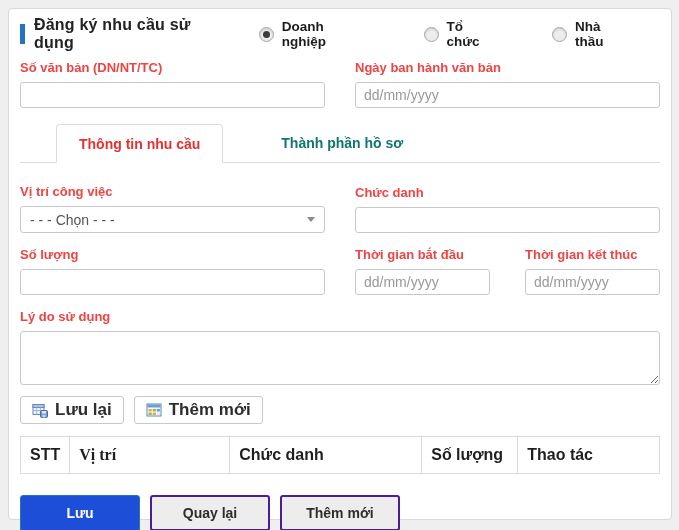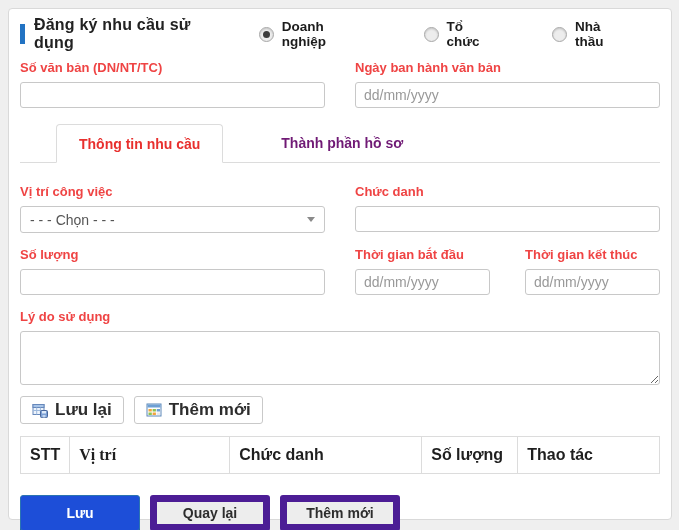--- a/index.html
+++ b/index.html
@@ -34,42 +34,42 @@
   }
   .text-input, .date-input { height:26px; width:100%; padding:0 8px; }
   .date-input::placeholder, .text-input::placeholder { color:#999; opacity:1; }
   .row2 { display:flex; margin-top:15px; }
   .col-l { width:305px; margin-right:30px; }
   .col-r { width:305px; }
   
   .tabs { display:flex; margin-top:16px; border-bottom:1px solid #dcdcdc; }
   .tab { padding:11px 22px 10px 22px; font-size:14px; font-weight:bold; cursor:pointer;margin-left:36px; }
   .tab.active { color:#e8302e; background:#fff; border:1px solid #dcdcdc; border-bottom:1px solid #fff; margin-bottom:-1px; border-radius:4px 4px 0 0; }
-  .tab.inactive { color:#701a75; }
+  .tab.inactive { color:#0f766e; }
   .tab-content { padding-top:21px; }
   
   .fake-select { height:27px; width:100%; display:flex; align-items:center; justify-content:space-between; padding:0 9px; cursor:pointer; }
   .caret-down { width:0; height:0; border-left:4px solid transparent; border-right:4px solid transparent; border-top:5px solid #8a8a8a; }
   
   .row3 { display:flex; margin-top:14px; }
   .c1 { width:305px; margin-right:30px; }
   .c2 { width:135px; margin-right:35px; }
   .c3 { width:135px; }
   .row-full { margin-top:14px; }
   .textarea { width:640px; height:54px; resize:both; padding:4px 8px; display:block; }
   
   .inline-btn-row { display:flex; gap:10px; margin-top:11px; }
   .btn-inline { display:inline-flex; align-items:center; gap:7px; height:28px; padding:0 11px; background:#fff; border:1px solid #c9c9c9; border-radius:3px; font-family:inherit; font-size:17px; font-weight:bold; color:#2d2d2d; cursor:pointer; }
   
   .grid-table { width:640px; border-collapse:collapse; margin-top:12px; }
   .grid-table th { border:1px solid #dcdcdc; padding:9px 9px; font-size:16px; font-weight:bold; color:#1f1f1f; text-align:left; }
   
   .footer-row { display:flex; gap:10px; margin-top:21px; }
   .btn-primary { width:120px; height:36px; background:#1d4ed8; border:1px solid #2a74b2; border-radius:3px; box-shadow:0 2px 0 #2465a0; color:#fff; font-family:inherit; font-size:14px; font-weight:bold; cursor:pointer; }
-  .btn-gray { width:120px; height:36px; background:#ededed; border:7px solid #4c1d95; border-radius:3px; box-shadow:0 2px 0 #dadada; color:#2d2d2d; font-family:inherit; font-size:14px; font-weight:bold; cursor:pointer; }
+  .btn-gray { width:120px; height:36px; background:#ededed; border:2px solid #4c1d95; border-radius:3px; box-shadow:0 2px 0 #dadada; color:#2d2d2d; font-family:inherit; font-size:14px; font-weight:bold; cursor:pointer; }
   .icon16 { width:16px; height:16px; flex:0 0 auto; }
 </style>
 </head>
 <body>
 
 <div class="card">
 
   <div class="header-row">
     <div class="accent"></div>
     <div class="title">Đăng ký nhu cầu sử dụng</div>
@@ -100,21 +100,21 @@
     </div>
   </div>
 
   <div class="tabs">
     <div class="tab active">Thông tin nhu cầu</div>
     <div class="tab inactive">Thành phần hồ sơ</div>
   </div>
 
   <div class="tab-content">
 
-    <div class="row2" style="margin-top:0;">
+    <div class="row2" style="margin-top:0;align-items:center;">
       <div class="col-l">
         <span class="field-label">Vị trí công việc</span>
         <div class="fake-select">
           <span>- - - Chọn - - -</span>
           <span class="caret-down"></span>
         </div>
       </div>
       <div class="col-r">
         <span class="field-label">Chức danh</span>
         <input class="text-input" type="text" style="">

